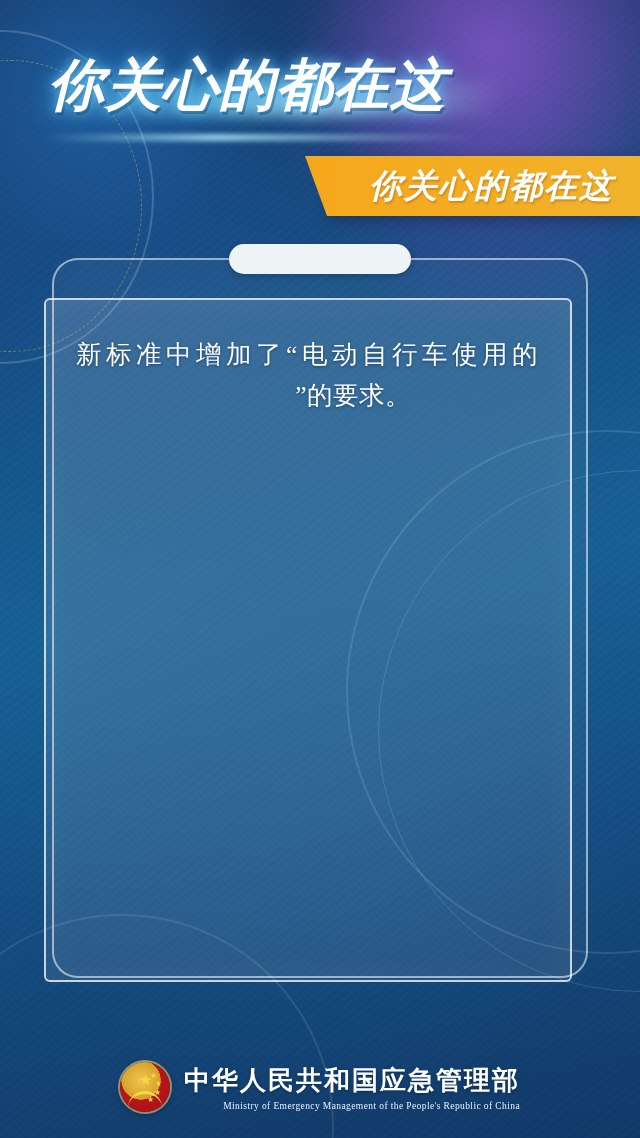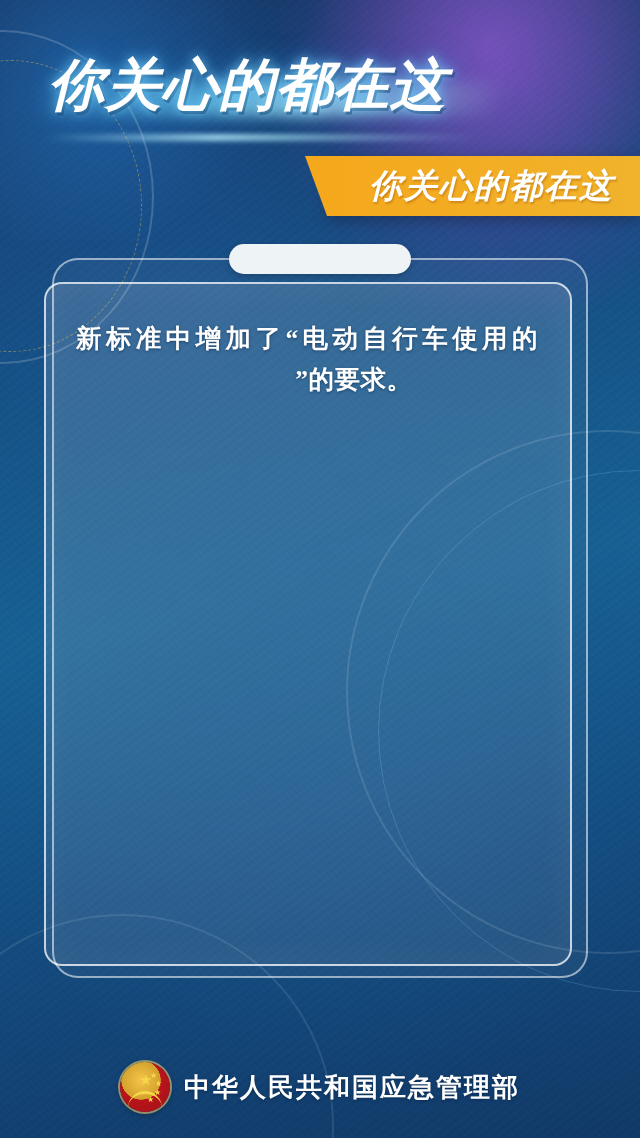--- a/index.html
+++ b/index.html
@@ -195,28 +195,27 @@
     top: -14px;
     width: 182px;
     height: 30px;
     background: #eef3f5;
     border-radius: 15px;
     box-shadow: 0 2px 6px rgba(0,0,0,0.2);
   }
   .card-inner {
     position: absolute;
     left: -8px;
-    top: 24px;
+    top: 40px;
     width: 524px;
     height: 680px;
     border: 2px solid rgba(255,255,255,0.75);
-    border-radius: 18px;
+    border-radius: 6px;
     background: linear-gradient(160deg, rgba(255,255,255,0.12) 0%, rgba(255,255,255,0.04) 100%);
     box-shadow: inset 0 0 40px rgba(255,255,255,0.06);
-    font-weight: bold;
   }
   .card-body {
     position: absolute;
     left: 30px;
     top: 34px;
     width: 462px;
   }
   .para {
     color: #ffffff;
     font-family: "Liberation Serif", serif;
@@ -341,16 +340,17 @@
     <div class="emblem">
       <span class="star s1">★</span>
       <span class="star s2">★</span>
       <span class="star s3">★</span>
       <span class="star s4">★</span>
       <span class="star s5">★</span>
       <span class="gear"></span>
     </div>
     <div class="footer-text">
       <div class="footer-cn">中华人民共和国应急管理部</div>
+      <div class="footer-en">Ministry of Emergency Management of the People's Republic of China</div>
     </div>
   </div>
 
 </div>
 
 </body></html>

